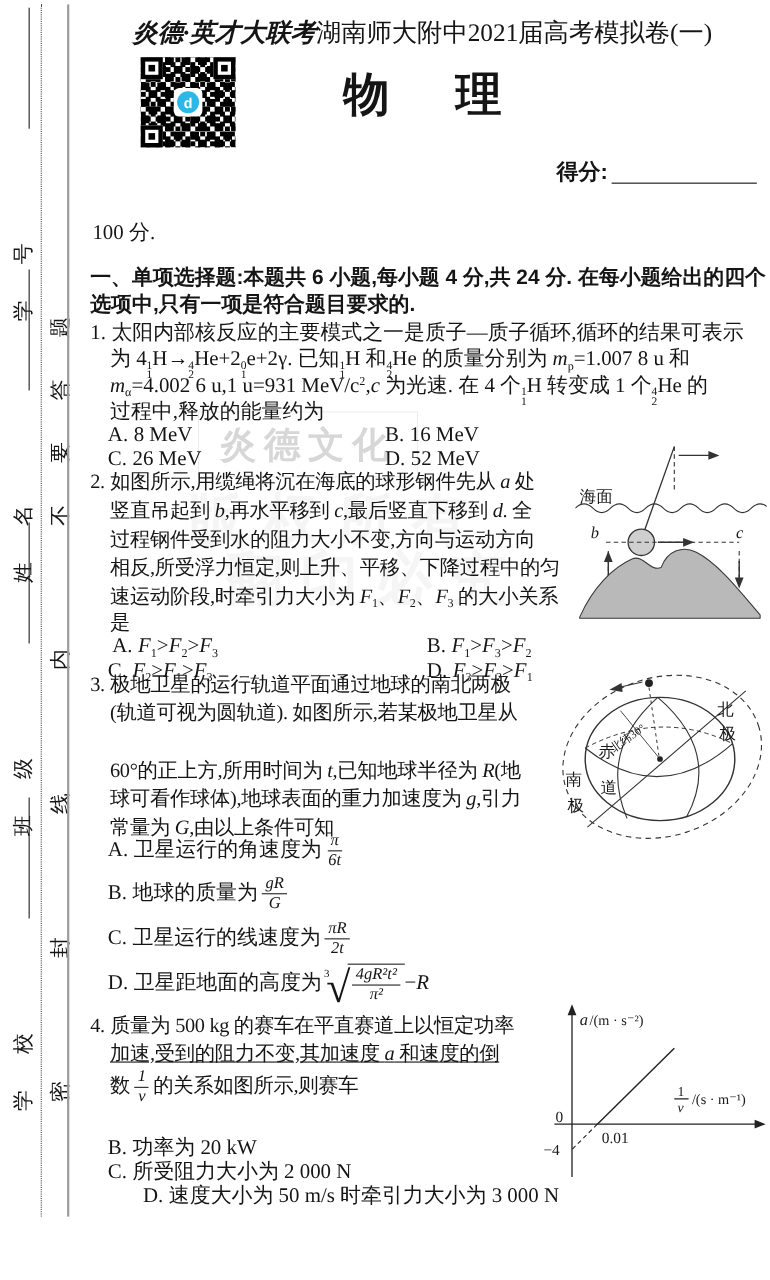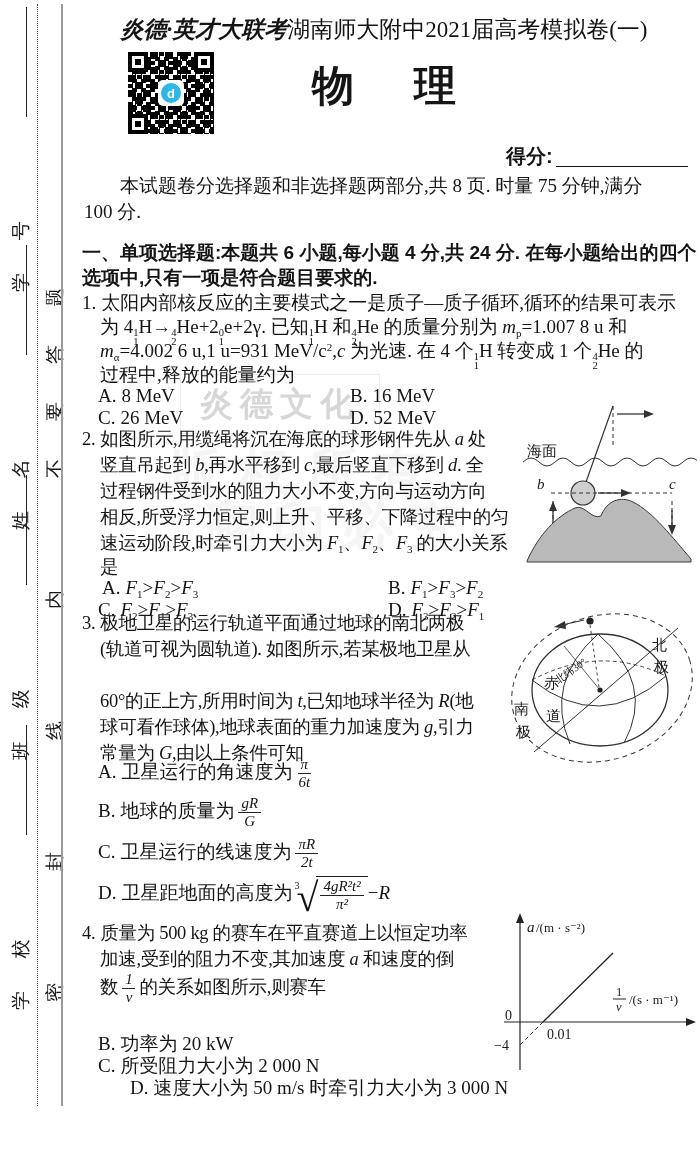--- a/index.html
+++ b/index.html
@@ -87,21 +87,20 @@
     </div>
   </div>
 
   <div class="abs" style="left:80px;top:58px;width:608px;text-align:center;font-size:42px;font-weight:bold;">
     <span>物</span><span style="display:inline-block;width:60px;"></span><span>理</span>
   </div>
 
   <div class="abs hei" style="left:506px;top:143px;font-size:20px;">得分:</div>
   <div class="abs" style="left:556px;top:166px;width:132px;border-bottom:1.5px solid #111;"></div>
 
-  <div class="ln" style="left:120px;top:174px;">本试题卷分选择题和非选择题两部分,共 8 页. 时量 75 分钟,满分</div>
   <div class="ln" style="left:84px;top:200px;">100 分.</div>
 
   <div class="ln hei" style="left:82px;top:241px;">一、单项选择题:本题共 6 小题,每小题 4 分,共 24 分. 在每小题给出的四个</div>
   <div class="ln hei" style="left:82px;top:266px;">选项中,只有一项是符合题目要求的.</div>
 
   <div class="wm-box">炎德文化</div>
   <div class="wm-ghost" style="left:170px;top:438px;">版权所有</div>
   <div class="wm-ghost" style="left:205px;top:492px;">翻印必究</div>
 
   <div class="ln" style="left:82px;top:291px;"><span class="optkey">1.</span><span>太阳内部核反应的主要模式之一是质子—质子循环,循环的结果可表示</span></div>
@@ -214,21 +213,21 @@
     <text x="144" y="50" font-size="15">北</text>
     <text x="146" y="72" font-size="15">极</text>
     <text x="6" y="114" font-size="15">南</text>
     <text x="8" y="137" font-size="15">极</text>
     <text x="36" y="88" font-size="15">赤</text>
     <text x="38" y="121" font-size="15">道</text>
     <text transform="translate(50,84) rotate(-35)" font-size="10.5">北纬30°</text>
   </svg>
 
   <div class="ln tight" style="left:82px;top:921px;"><span class="optkey">4.</span><span>质量为 500 kg 的赛车在平直赛道上以恒定功率</span></div>
-  <div class="ln tight" style="left:100px;top:947px;"><span>加速,受到的阻力不变,其加速度 </span><i>a</i><span> 和速度的倒</span></div>
+  <div class="ln tight" style="left:100px;top:947px;text-decoration:underline;"><span>加速,受到的阻力不变,其加速度 </span><i>a</i><span> 和速度的倒</span></div>
   <div class="ln tight" style="left:100px;top:971px;"><span>数</span><span class="frac">
         <span class="num">1</span>
         <span class="den">v</span>
       </span><span>的关系如图所示,则赛车</span></div>
   <div class="ln" style="left:98px;top:1032px;"><span class="optkey">B.</span><span>功率为 20 kW</span></div>
   <div class="ln" style="left:98px;top:1054px;"><span class="optkey">C.</span><span>所受阻力大小为 2 000 N</span></div>
   <div class="ln" style="left:98px;top:1076px;margin-left:32px;"><span class="optkey">D.</span><span>速度大小为 50 m/s 时牵引力大小为 3 000 N</span></div>
 
   <svg class="abs" style="left:492px;top:908px;" width="208" height="172" viewBox="0 0 208 172">
     <line x1="28" y1="12" x2="28" y2="162" stroke="#222" stroke-width="1.2"></line>

